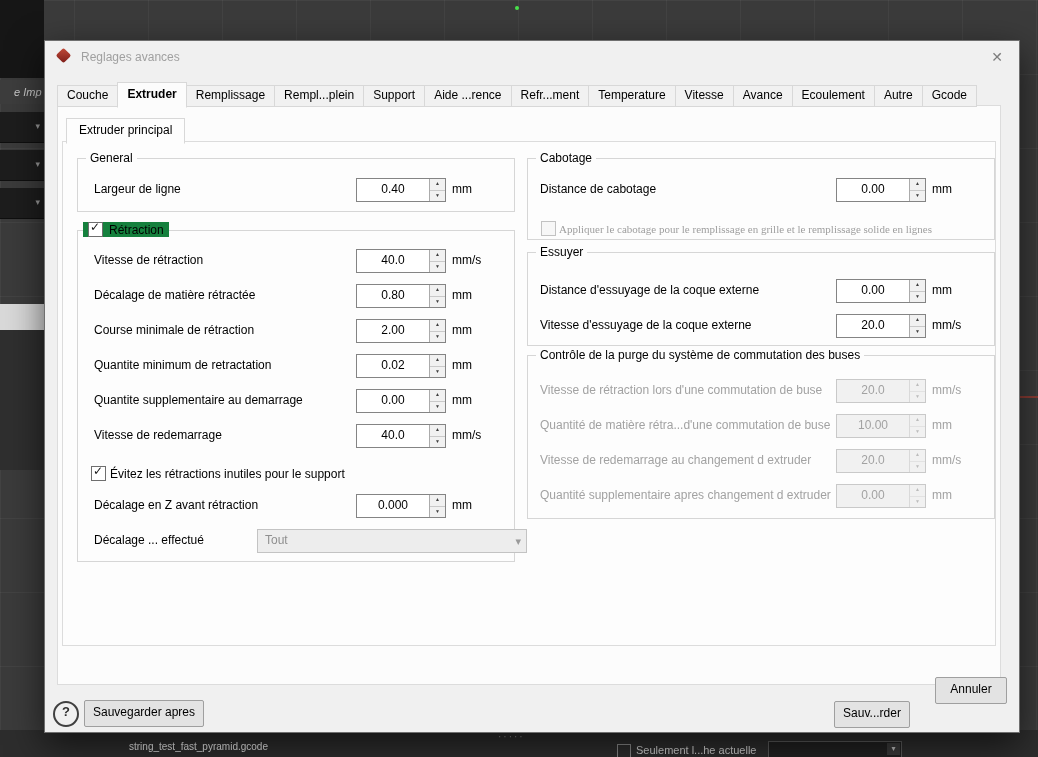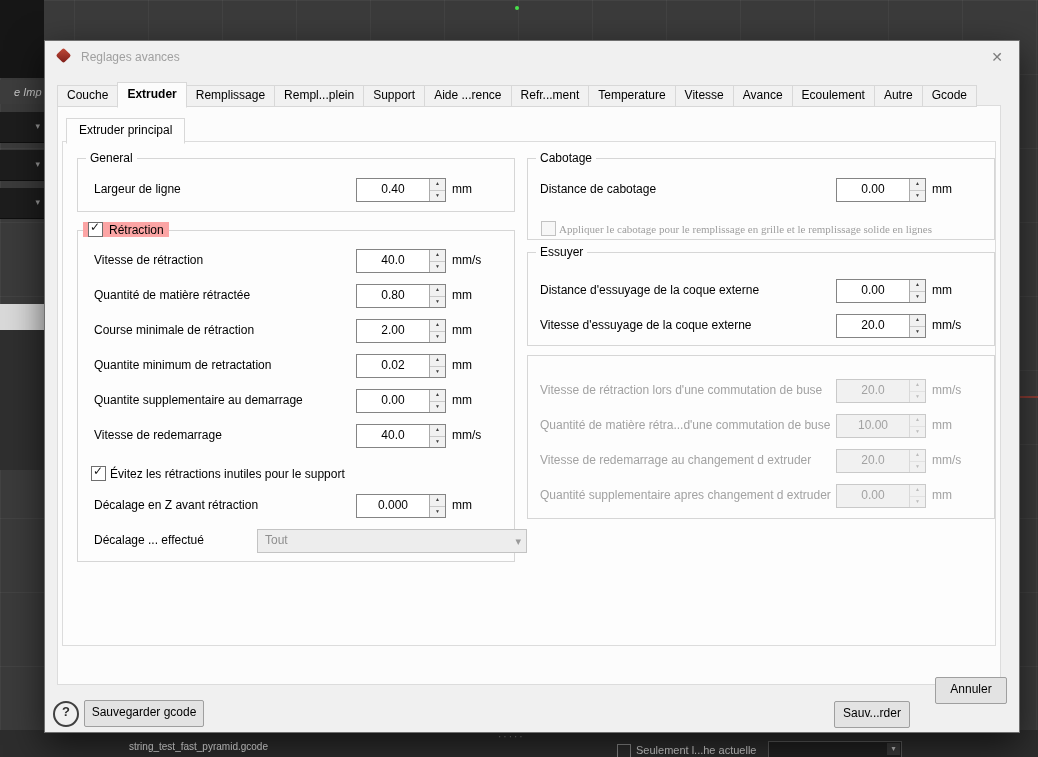--- a/index.html
+++ b/index.html
@@ -41,21 +41,21 @@
   .tab{height:20px;line-height:19px;padding:0 9px;background:#f1f1f1;border:1px solid #d8d8d8;
       margin-right:-1px;white-space:nowrap;}
   .tab.sel{height:24px;line-height:23px;background:#fcfcfc;font-weight:bold;margin-bottom:-1px;
       position:relative;z-index:4;border-bottom:1px solid #fcfcfc;}
   .page{position:absolute;left:12px;top:64px;width:942px;height:578px;background:#fcfcfc;border:1px solid #dcdcdc;}
   .subtab{position:absolute;left:8px;top:12px;height:24px;line-height:23px;padding:0 12px;background:#fdfdfd;
       border:1px solid #d8d8d8;border-bottom:1px solid #fdfdfd;z-index:2;white-space:nowrap;}
   .inner{position:absolute;left:4px;top:35px;width:932px;height:503px;background:#fdfdfd;border:1px solid #dcdcdc;}
   .group{position:absolute;border:1px solid #d6d6d6;}
   .group-title{position:absolute;top:-8px;left:8px;background:#fdfdfd;padding:0 4px;white-space:nowrap;}
-  .group-check{position:absolute;top:-9px;left:5px;background:#fca5a5;padding:0 5px;display:flex;align-items:center;gap:6px;}
+  .group-check{position:absolute;top:-9px;left:5px;background:#15803d;padding:0 5px;display:flex;align-items:center;gap:6px;}
   .row{position:absolute;left:0;right:0;height:22px;}
   .lbl{position:absolute;top:4px;white-space:nowrap;}
   .unit{position:absolute;top:4px;white-space:nowrap;}
   .colL .lbl{left:16px;}.colL .spin{left:278px;}.colL .unit{left:374px;}
   .colR .lbl{left:12px;}.colR .spin{left:308px;}.colR .unit{left:404px;}
   .spin{position:absolute;top:0;width:88px;height:22px;background:#fff;border:1px solid #848484;display:flex;}
   .spin .val{flex:1;text-align:center;line-height:20px;}
   .spin .ud{width:15px;display:flex;flex-direction:column;border-left:1px solid #ababab;}
   .spin .ud i{flex:1;font-style:normal;font-size:5px;line-height:9px;text-align:center;color:#404040;background:#f1f1f1;}
   .spin .ud i:first-child{border-bottom:1px solid #c9c9c9;}
@@ -160,21 +160,21 @@
               <span class="val">40.0</span>
               <span class="ud">
                   <i>▲</i>
                   <i>▼</i>
                 </span>
             </div>
             <span class="unit">mm/s</span>
           </div>
 
           <div class="row colL" style="top:53px">
-            <span class="lbl">Quantité de matière rétractée</span>
+            <span class="lbl">Décalage de matière rétractée</span>
             <div class="spin">
               <span class="val">0.80</span>
               <span class="ud">
                   <i>▲</i>
                   <i>▼</i>
                 </span>
             </div>
             <span class="unit">mm</span>
           </div>
 
@@ -291,20 +291,21 @@
               <span class="ud">
                   <i>▲</i>
                   <i>▼</i>
                 </span>
             </div>
             <span class="unit">mm/s</span>
           </div>
         </div>
 
         <div class="group" style="left:464px;top:213px;width:466px;height:162px">
+          <span class="group-title">Contrôle de la purge du système de commutation des buses</span>
           <div class="row colR dis" style="top:23px">
             <span class="lbl">Vitesse de rétraction lors d'une commutation de buse</span>
             <div class="spin">
               <span class="val">20.0</span>
               <span class="ud">
                   <i>▲</i>
                   <i>▼</i>
                 </span>
             </div>
             <span class="unit">mm/s</span>
@@ -341,18 +342,18 @@
                 </span>
             </div>
             <span class="unit">mm</span>
           </div>
         </div>
 
       </div>
     </div>
 
     <div class="help">?</div>
-    <div class="btn" style="left:39px;top:659px;width:118px">Sauvegarder gcode</div>
+    <div class="btn" style="left:39px;top:659px;width:118px">Sauvegarder apres</div>
     <div class="btn" style="left:789px;top:660px;width:74px">Sauv...rder</div>
     <div class="btn" style="left:890px;top:636px;width:70px">Annuler</div>
   </div>
 
 </div>
 
 </body></html>

